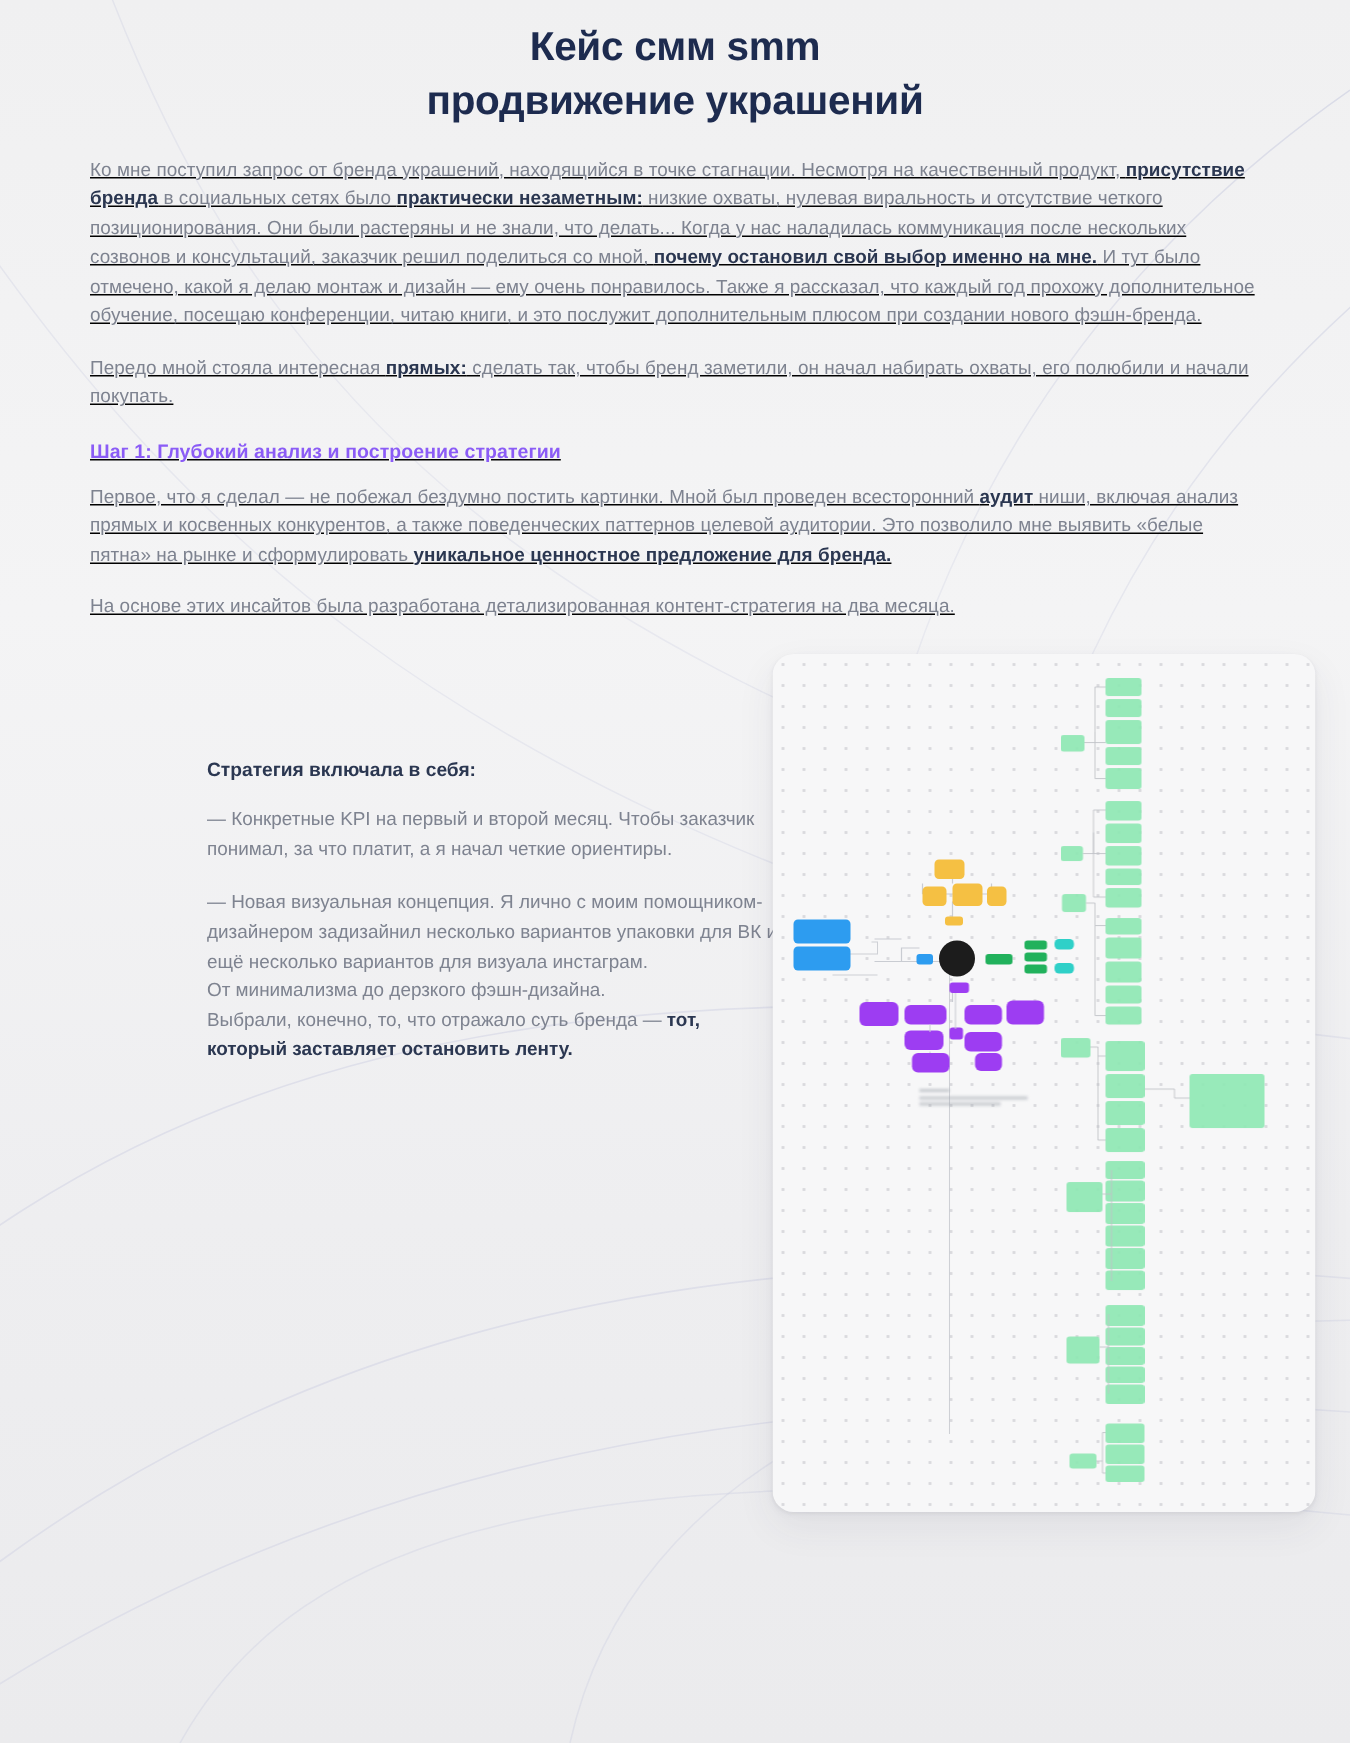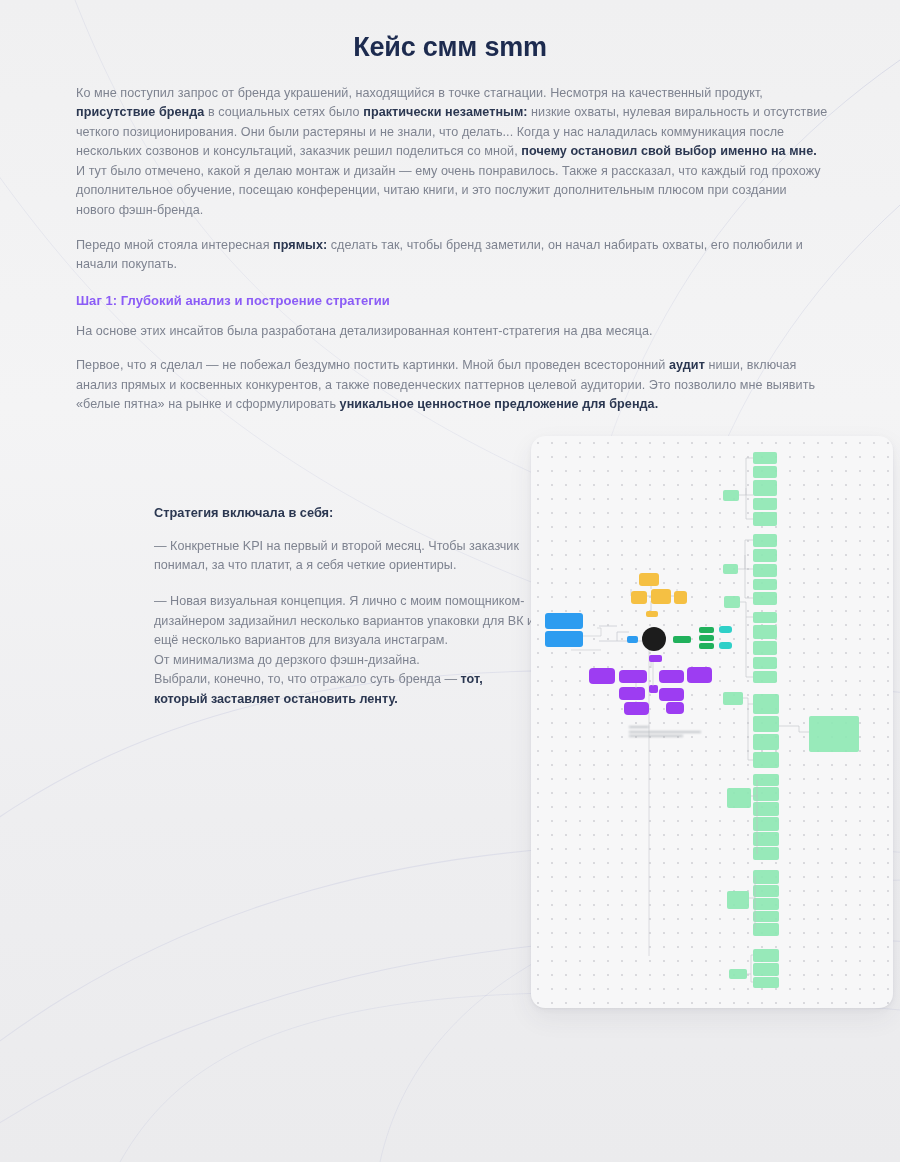--- a/index.html
+++ b/index.html
@@ -28,39 +28,40 @@
       linear-gradient(180deg, #f0f0f1 0%, #f4f4f5 35%, #eeeef0 70%, #ebebed 100%);
   }
   .bg-wrap svg { position: absolute; inset: 0; width: 900px; height: 1162px; }
 
   
   .page {
     position: relative;
     z-index: 2;
     width: 900px;
     height: 1162px;
-    padding: 16px;
+    padding: 0;
   }
 
   
   .title-block {
     padding: 14px 60px 6px;
     text-align: center;
   }
   .title-line {
     font-size: 27px;
     font-weight: 700;
     line-height: 1.33;
     color: #1d2b4f;
     letter-spacing: -0.2px;
   }
 
   
   .content {
     padding: 12px 56px 0 60px;
+    text-decoration: underline;
   }
   p.body {
     font-size: 12.6px;
     line-height: 1.55;
     color: #7e8390;
     margin-bottom: 15px;
     text-align: left;
     letter-spacing: 0.05px;
   }
   p.body b, .b {
@@ -155,37 +156,38 @@
       <path d="M 380 1162 C 420 980, 620 880, 920 880"></path>
       <path d="M 120 1162 C 200 1020, 380 960, 900 1010"></path>
     </g>
   </svg>
 </div>
 
 <main class="page">
 
   <header class="title-block">
     <div class="title-line">Кейс смм smm</div>
+    <div class="title-line">продвижение украшений</div>
   </header>
 
   <section class="content">
 
     <p class="body">Ко мне поступил запрос от бренда украшений, находящийся в точке стагнации. Несмотря на качественный продукт, <b>присутствие бренда</b> в социальных сетях было <b>практически незаметным:</b> низкие охваты, нулевая виральность и отсутствие четкого позиционирования. Они были растеряны и не знали, что делать... Когда у нас наладилась коммуникация после нескольких созвонов и консультаций, заказчик решил поделиться со мной, <b>почему остановил свой выбор именно на мне.</b> И тут было отмечено, какой я делаю монтаж и дизайн — ему очень понравилось. Также я рассказал, что каждый год прохожу дополнительное обучение, посещаю конференции, читаю книги, и это послужит дополнительным плюсом при создании нового фэшн-бренда.</p>
     <p class="body">Передо мной стояла интересная <b>прямых:</b> сделать так, чтобы бренд заметили, он начал набирать охваты, его полюбили и начали покупать.</p>
 
     <h3 class="step">Шаг 1: Глубокий анализ и построение стратегии</h3>
 
+    <p class="body">Первое, что я сделал — не побежал бездумно постить картинки. Мной был проведен всесторонний <b>аудит</b> ниши, включая анализ прямых и косвенных конкурентов, а также поведенческих паттернов целевой аудитории. Это позволило мне выявить «белые пятна» на рынке и сформулировать <b>уникальное ценностное предложение для бренда.</b></p>
     <p class="body">На основе этих инсайтов была разработана детализированная контент-стратегия на два месяца.</p>
-    <p class="body">Первое, что я сделал — не побежал бездумно постить картинки. Мной был проведен всесторонний <b>аудит</b> ниши, включая анализ прямых и косвенных конкурентов, а также поведенческих паттернов целевой аудитории. Это позволило мне выявить «белые пятна» на рынке и сформулировать <b>уникальное ценностное предложение для бренда.</b></p>
 
     <div class="split">
 
       <div class="left-col">
         <h4>Стратегия включала в себя:</h4>
-        <p>— Конкретные KPI на первый и второй месяц. Чтобы заказчик понимал, за что платит, а я себя четкие ориентиры.</p>
+        <p>— Конкретные KPI на первый и второй месяц. Чтобы заказчик понимал, за что платит, а я начал четкие ориентиры.</p>
         <p>— Новая визуальная концепция. Я лично с моим помощником-дизайнером задизайнил несколько вариантов упаковки для ВК и ещё несколько вариантов для визуала инстаграм.<br>От минимализма до дерзкого фэшн-дизайна.<br>Выбрали, конечно, то, что отражало суть бренда — <b>тот, который заставляет остановить ленту.</b></p>
       </div>
 
       <figure class="mindmap">
         <svg viewBox="0 0 362 572" xmlns="http://www.w3.org/2000/svg" role="img">
           <g stroke="#c7c9cf" stroke-width="0.7" fill="none" opacity="0.85">
 
             <path d="M118 205 L118 520"></path>
 
             <path d="M40 200 H70 V192 H66"></path>

